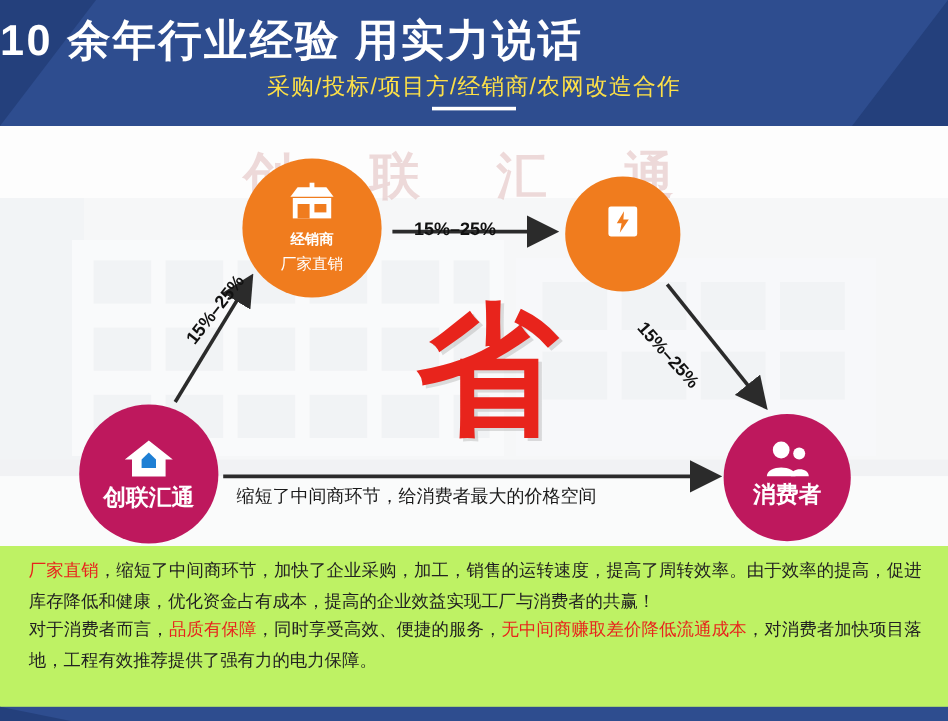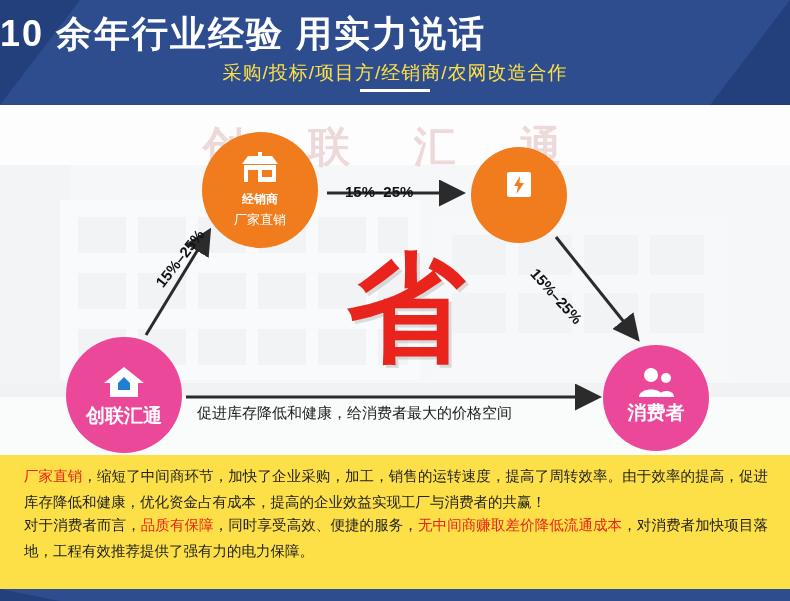--- a/index.html
+++ b/index.html
@@ -107,21 +107,21 @@
   }
 
   .node {
     position: absolute;
     border-radius: 50%;
     color: #ffffff;
     text-align: center;
     box-sizing: border-box;
   }
   .node-orange { background: #f07c1e; }
-  .node-blue   { background: #ec4899; }
+  .node-blue   { background: #be185d; }
 
   .node .n-icon {
     display: block;
     margin: 0 auto;
   }
   .node .n-title {
     display: block;
     font-weight: bold;
     white-space: nowrap;
   }
@@ -196,21 +196,21 @@
     font-size: 15px;
     color: #1a1a1a;
   }
 
   
   .textblock {
     position: absolute;
     left: 0; top: 455px;
     width: 790px;
     height: 146px;
-    background: #fde047;
+    background: #bef264;
     padding: 0;
     box-sizing: border-box;
   }
   .para {
     position: absolute;
     left: 24px;
     width: 744px;
     font-size: 14.5px;
     line-height: 26px;
     color: #222222;
@@ -345,21 +345,21 @@
         <path d="M2 30 C2 20 26 20 26 30 Z" fill="#ffffff"></path>
         <circle cx="29" cy="11" r="5" fill="#ffffff"></circle>
         <path d="M22 30 C22 22 37 22 37 30 Z" fill="#ffffff"></path>
       </svg>
       <span class="n-title">消费者</span>
     </div>
 
     <div class="edge-label" id="lbl-top">15%–25%</div>
     <div class="edge-label" id="lbl-left">15%–25%</div>
     <div class="edge-label" id="lbl-right">15%–25%</div>
-    <div class="edge-label" id="lbl-bottom">促进库存降低和健康，给消费者最大的价格空间</div>
+    <div class="edge-label" id="lbl-bottom">缩短了中间商环节，给消费者最大的价格空间</div>
   </div>
 
   <div class="textblock">
     <div class="para" id="para1">
       <span class="hl">厂家直销</span><span>，缩短了中间商环节，加快了企业采购，加工，销售的运转速度，提高了周转效率。由于效率的提高，促进库存降低和健康，优化资金占有成本，提高的企业效益实现工厂与消费者的共赢！</span>
     </div>
     <div class="para" id="para2">
       <span>对于消费者而言，</span><span class="hl">品质有保障</span><span>，同时享受高效、便捷的服务，</span><span class="hl">无中间商赚取差价降低流通成本</span><span>，对消费者加快项目落地，工程有效推荐提供了强有力的电力保障。</span>
     </div>
   </div>

